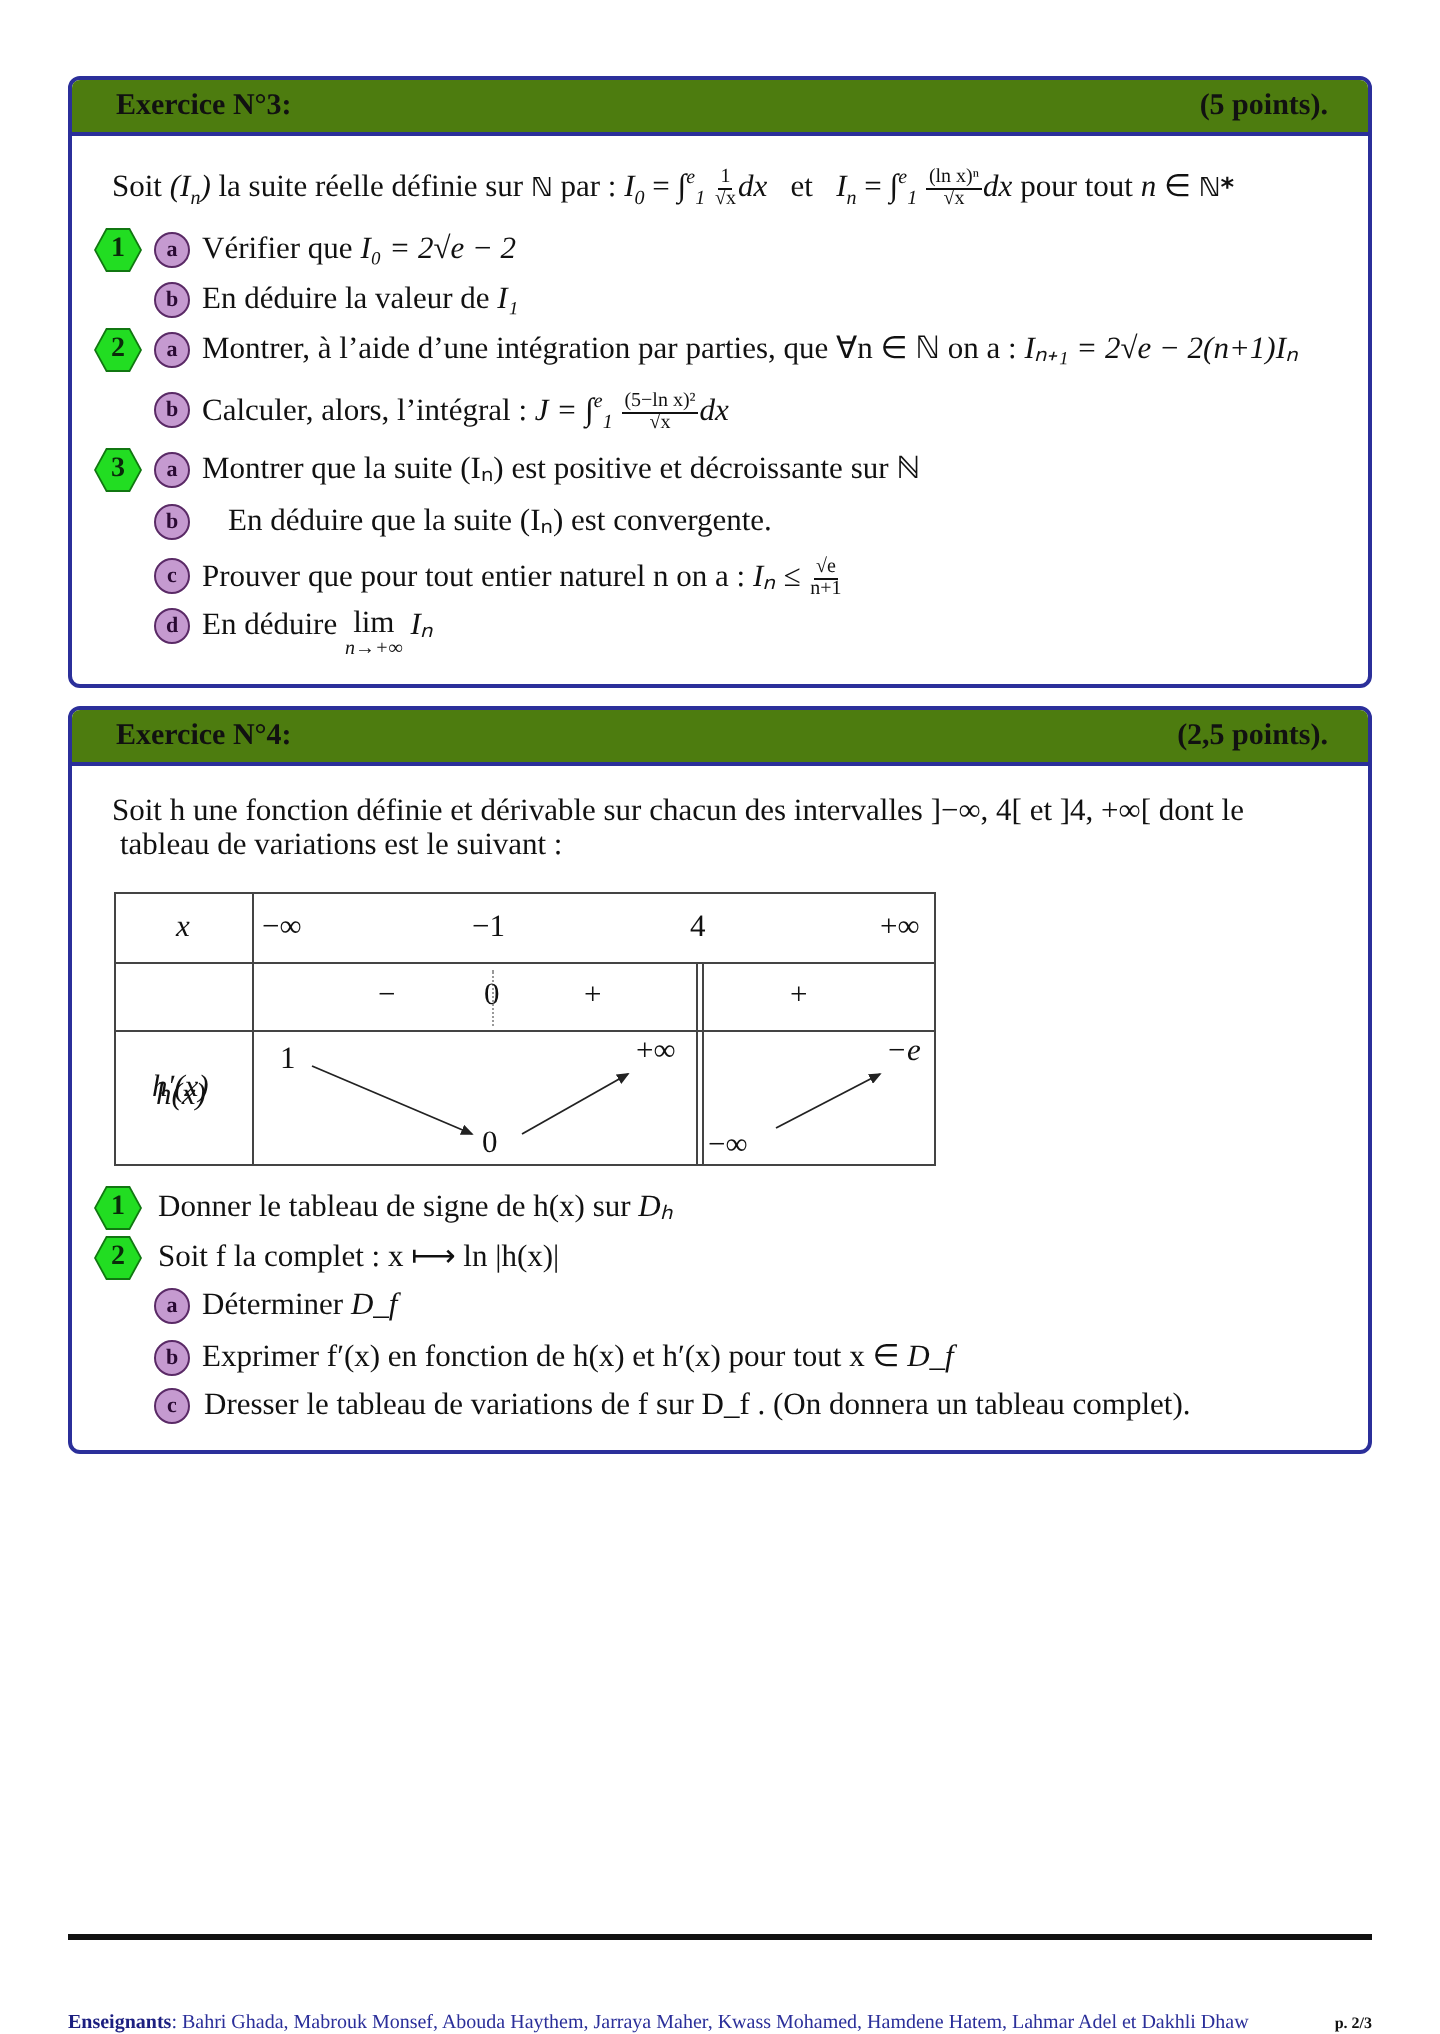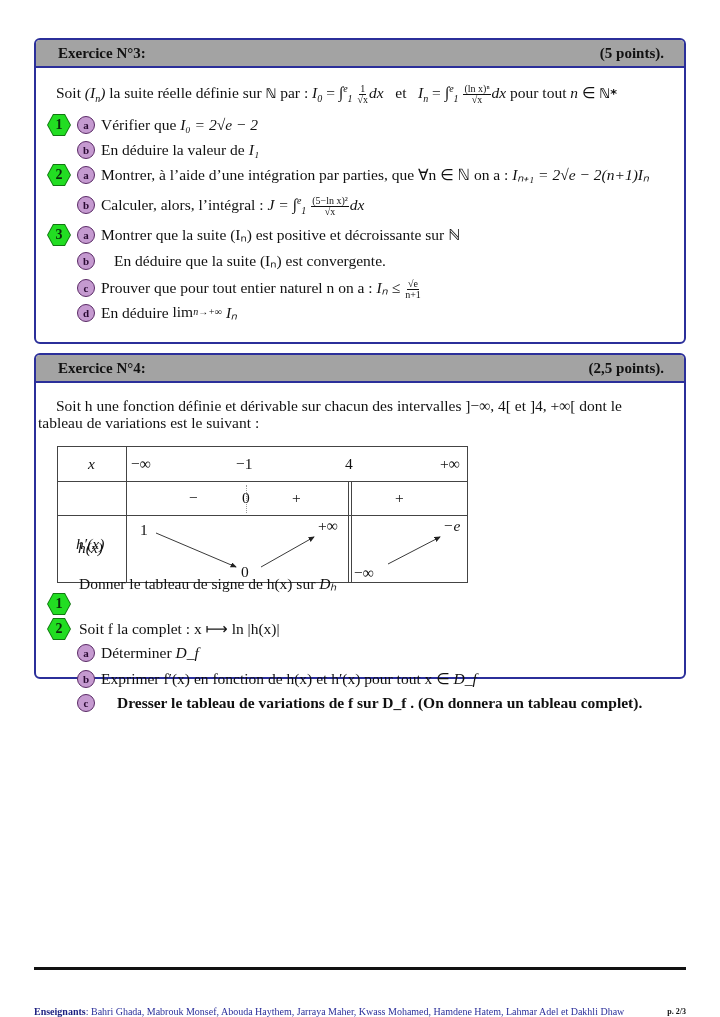--- a/index.html
+++ b/index.html
@@ -4,21 +4,21 @@
 <style>
   * { box-sizing: border-box; margin: 0; padding: 0; }
   html, body { width: 720px; height: 1017px; background: #ffffff; overflow: hidden; }
   body { position: relative; font-family: "DejaVu Serif", "Liberation Serif", serif; color: #111; font-size: 14px; }
 
   .ex-box {
     position: absolute; left: 34px; width: 652px;
     border: 2px solid #2b2f9a; border-radius: 6px; background: #fff;
   }
   .ex-head {
-    height: 28px; background: #a3a3a3; border-bottom: 2px solid #2b2f9a;
+    height: 28px; background: #4d7c0f; border-bottom: 2px solid #2b2f9a;
     border-radius: 4px 4px 0 0;
     display: flex; justify-content: space-between; align-items: center;
     padding: 0 20px 0 22px;
     font-family: "Liberation Serif", serif; font-weight: bold; font-size: 15px;
   }
 
   .line { position: absolute; white-space: nowrap; font-family: "Liberation Serif", serif; font-size: 15.5px; line-height: 18px; }
   .m { font-style: italic; }
   sub, sup { font-size: 10px; line-height: 0; }
   .frac { display: inline-flex; flex-direction: column; align-items: center; vertical-align: middle; font-size: 10px; line-height: 10px; margin: 0 1px; }
@@ -163,36 +163,36 @@
       <span class="num">√e</span>
       <span>n+1</span>
     </span>
 </div>
 
 <div class="circ" style="left:77px; top:304px;">
     <span>d</span>
   </div>
 <div class="line" style="left:101px; top:304px;">
   <span>En déduire</span>
-  <span style="display:inline-flex; align-items:center; vertical-align:top; line-height:16px;">
+  <span style="display:inline-flex; flex-direction:column; align-items:center; vertical-align:top; line-height:16px;">
     <span>lim</span>
     <span class="m" style="font-size:10px; line-height:10px;">n→+∞</span>
   </span>
   <span class="m">Iₙ</span>
 </div>
 
-<div class="ex-box" style="top:353px; height:326px;">
+<div class="ex-box" style="top:353px; height:374px;">
   <div class="ex-head">
     <span>Exercice N°4:</span>
     <span>(2,5 points).</span>
   </div>
 </div>
 
 <div class="line" style="left:56px; top:397px; width:608px; text-align:justify;">Soit h une fonction définie et dérivable sur chacun des intervalles ]−∞, 4[ et ]4, +∞[ dont le</div>
-<div class="line" style="left:38px; top:414px;">tableau de variations est le suivant :</div>
+<div class="line" style="left:60px; top:414px;">tableau de variations est le suivant :</div>
 
 <div class="vt">
   <div class="hl" style="top:34px;"></div>
   <div class="hl" style="top:68px;"></div>
   <div class="vl" style="left:68px;"></div>
   <div class="vl" style="left:290px; top:34px;"></div>
   <div class="vl" style="left:293px; top:34px;"></div>
   <div style="position:absolute; left:188px; top:38px; height:28px; border-left:1px dotted #999;"></div>
 
   <div class="cell m" style="left:30px; top:8px;">x</div>
@@ -224,21 +224,21 @@
     <line x1="98" y1="86" x2="178" y2="120" stroke="#222" stroke-width="0.9" marker-end="url(#ah)"></line>
     <line x1="203" y1="120" x2="256" y2="90" stroke="#222" stroke-width="0.9" marker-end="url(#ah)"></line>
     <line x1="330" y1="117" x2="382" y2="90" stroke="#222" stroke-width="0.9" marker-end="url(#ah)"></line>
   </svg>
 </div>
 
 <div class="hex-out" style="left:47px; top:593px;"></div>
 <div class="hex" style="left:48px; top:594px;">
     <span>1</span>
   </div>
-<div class="line" style="left:79px; top:575px;">
+<div class="line" style="left:79px; top:595px;">
   <span>Donner le tableau de signe de h(x) sur</span>
   <span class="m">Dₕ</span>
 </div>
 
 <div class="hex-out" style="left:47px; top:618px;"></div>
 <div class="hex" style="left:48px; top:619px;">
     <span>2</span>
   </div>
 <div class="line" style="left:79px; top:620px;">Soit f la complet : x ⟼ ln |h(x)|</div>
 
@@ -254,19 +254,19 @@
     <span>b</span>
   </div>
 <div class="line" style="left:101px; top:670px;">
   <span>Exprimer f′(x) en fonction de h(x) et h′(x) pour tout x ∈</span>
   <span class="m">D_f</span>
 </div>
 
 <div class="circ" style="left:77px; top:694px;">
     <span>c</span>
   </div>
-<div class="line" style="left:117px; top:694px;font-weight:bold;">Dresser le tableau de variations de f sur D_f . (On donnera un tableau complet).</div>
+<div class="line" style="left:102px; top:694px;">Dresser le tableau de variations de f sur D_f . (On donnera un tableau complet).</div>
 
 <div class="footer-rule"></div>
 <div class="footer">
   <b>Enseignants</b><span>: Bahri Ghada, Mabrouk Monsef, Abouda Haythem, Jarraya Maher, Kwass Mohamed, Hamdene Hatem, Lahmar Adel et Dakhli Dhaw</span>
   <span class="page-no">p. 2/3</span>
 </div>
 
 </body></html>

